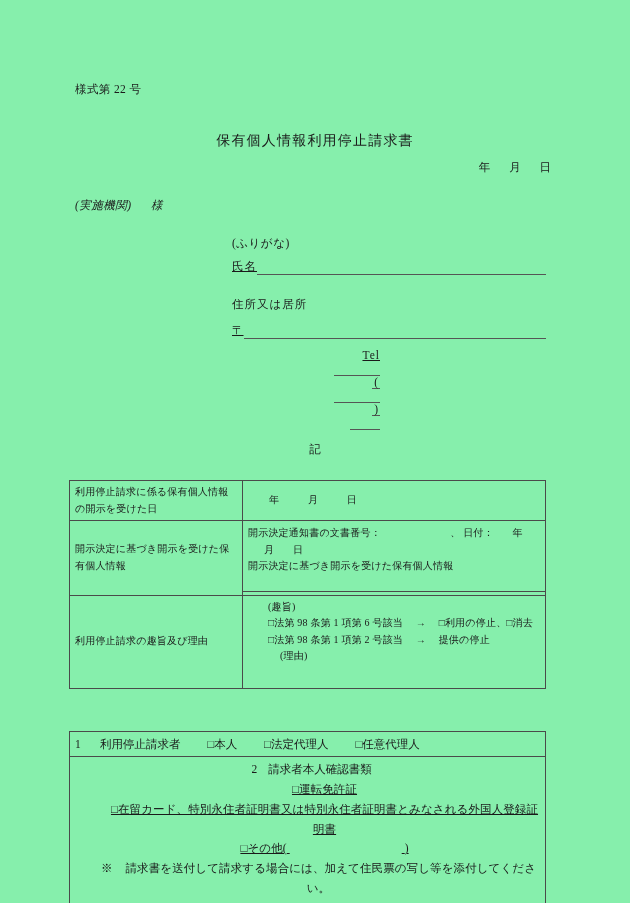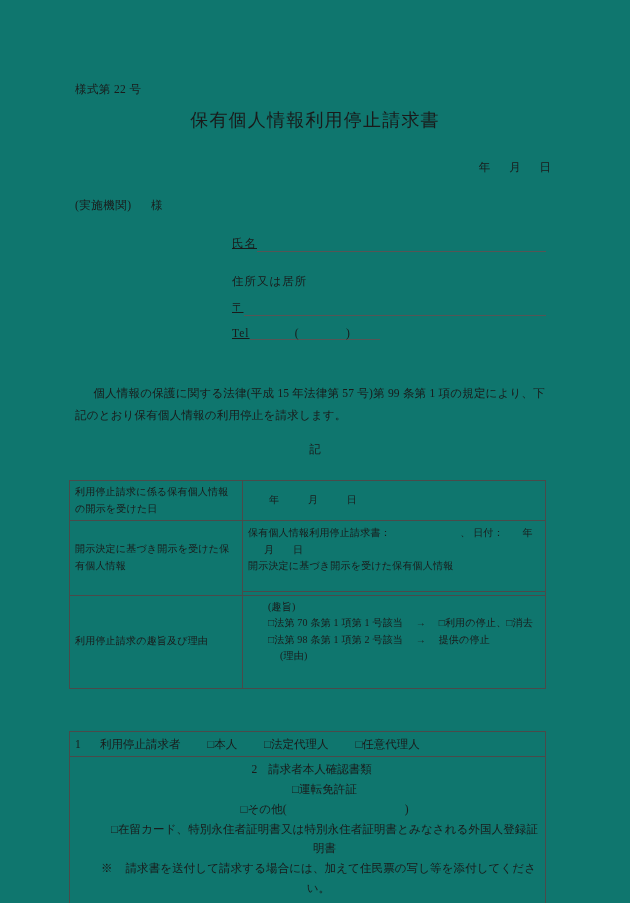--- a/index.html
+++ b/index.html
@@ -12,52 +12,53 @@
     height: 903px;
     position: relative;
     font-family: "Liberation Serif", "DejaVu Serif", serif;
     color: #1a1a1a;
     font-size: 11.5px;
     overflow: hidden;
   }
   .page {
     position: absolute;
     inset: 0;
-    background: #0f766e;
+    background: #86efac;
   }
 
   
   .abs { position: absolute; white-space: nowrap; }
 
   
   #form-number {
     left: 75px; top: 82px;
     font-size: 11.5px;
     letter-spacing: 0.4px;
   }
   #doc-title {
-    left: 0; top: 108px;
+    left: 0; top: 132px;
     width: 630px;
     text-align: center;
-    font-size: 18px;
+    font-size: 14px;
     letter-spacing: 1.2px;
     white-space: nowrap;
   }
   #date-line {
     right: 78px; top: 160px;
     font-size: 11.5px;
     letter-spacing: 1px;
   }
   #date-line span { margin-left: 14px; }
   #date-line span:first-child { margin-left: 0; }
 
   #recipient {
     left: 75px; top: 198px;
     font-size: 11.5px;
     letter-spacing: 0.5px;
+    font-style: italic;
   }
   #recipient .honorific { margin-left: 16px; }
 
   
   .applicant {
     position: absolute;
     left: 232px;
     top: 236px;
     width: 314px;
   }
@@ -83,21 +84,21 @@
     border-bottom: 1px solid #555;
     height: 13px;
   }
   .addr-label {
     font-size: 11.5px;
     letter-spacing: 1px;
     margin-top: 22px;
     margin-bottom: 11px;
   }
   .postal-row .field-label { letter-spacing: 0; }
-  .tel-row { margin-top: 10px; width: 148px; }
+  .tel-row { margin-top: 10px; width: 148px; flex-direction: column; }
   .tel-row .rule-short {
     border-bottom: 1px solid #555;
     height: 13px;
     width: 46px;
   }
   .tel-row .paren {
     font-size: 11.5px;
     padding: 0 2px 1px 2px;
     border-bottom: 1px solid #555;
     height: 13px;
@@ -189,20 +190,21 @@
   .bottom-row-2 {
     padding: 3px 5px 5px 5px;
     line-height: 1.72;
     text-align: center;
   }
   .bottom-row-2 .num { display: inline-block; width: 22px; }
   .bottom-row-2 .sub {
     display: block;
     padding-left: 34px;
     letter-spacing: 0.1px;
+    text-decoration: underline;
   }
   .bottom-row-2 .sub .paren-gap { display: inline-block; width: 112px; }
   .bottom-row-2 .note {
     display: block;
     padding-left: 22px;
     letter-spacing: 0.1px;
   }
   .bottom-row-2 .note .marker { margin-right: 10px; }
 </style>
 </head>
@@ -219,20 +221,21 @@
     <span>月</span>
     <span>日</span>
   </div>
 
   <div class="abs" id="recipient">
     <span>(実施機関)</span>
     <span class="honorific">様</span>
   </div>
 
   <div class="applicant">
+    <div class="furigana">(ふりがな)</div>
 
     <div class="field-row">
       <div class="field-label">氏名</div>
       <div class="rule"></div>
     </div>
 
     <div class="addr-label">住所又は居所</div>
 
     <div class="field-row postal-row">
       <div class="field-label">〒</div>
@@ -242,58 +245,57 @@
     <div class="field-row tel-row">
       <div class="field-label">Tel</div>
       <div class="rule-short"></div>
       <div class="paren">(</div>
       <div class="rule-short"></div>
       <div class="paren">)</div>
       <div class="rule-tail"></div>
     </div>
   </div>
 
-  <div id="body-paragraph">個人情報の保護に関する法律(平成 15 年法律第 57 号)第 99 条第 1 項の規定により、下記のとおり保有個人情報の利用停止を請求します。</div>
 
   <div class="abs" id="ki-marker">記</div>
 
   <table class="main-table">
     <tbody>
       <tr>
         <td class="label-col">利用停止請求に係る保有個人情報の開示を受けた日</td>
         <td class="date-cell">
           <span>年</span>
           <span>月</span>
           <span>日</span>
         </td>
       </tr>
       <tr>
         <td class="label-col">開示決定に基づき開示を受けた保有個人情報</td>
         <td class="disclosure-cell">
           <span class="line1">
-            <span>保有個人情報利用停止請求書：</span>
+            <span>開示決定通知書の文書番号：</span>
             <span class="gap1"></span>
             <span>、</span>
             <span>日付：</span>
             <span class="ymd">
               <span>年</span>
               <span>月</span>
               <span>日</span>
             </span>
           </span>
           <span class="line2">開示決定に基づき開示を受けた保有個人情報</span>
           <span class="spacer-line"></span>
         </td>
       </tr>
       <tr>
         <td class="label-col">利用停止請求の趣旨及び理由</td>
         <td class="purpose-cell">
           <span class="pline">(趣旨)</span>
           <span class="pline">
-            <span>□法第 70 条第 1 項第 1 号該当</span>
+            <span>□法第 98 条第 1 項第 6 号該当</span>
             <span class="arrow">→</span>
             <span>□利用の停止、□消去</span>
           </span>
           <span class="pline">
             <span>□法第 98 条第 1 項第 2 号該当</span>
             <span class="arrow">→</span>
             <span>提供の停止</span>
           </span>
           <span class="pline indent">(理由)</span>
         </td>
@@ -306,26 +308,26 @@
       <span class="num">1</span>
       <span>利用停止請求者</span>
       <span class="opt">□本人</span>
       <span class="opt">□法定代理人</span>
       <span class="opt">□任意代理人</span>
     </div>
     <div class="bottom-row-2">
       <span class="num">2</span>
       <span>請求者本人確認書類</span>
       <span class="sub">□運転免許証</span>
+      <span class="sub">□在留カード、特別永住者証明書又は特別永住者証明書とみなされる外国人登録証明書</span>
       <span class="sub">
         <span>□その他(</span>
         <span class="paren-gap"></span>
         <span>)</span>
       </span>
-      <span class="sub">□在留カード、特別永住者証明書又は特別永住者証明書とみなされる外国人登録証明書</span>
       <span class="note">
         <span class="marker">※</span>
         <span>請求書を送付して請求する場合には、加えて住民票の写し等を添付してください。</span>
       </span>
     </div>
   </div>
 
 </div>
 
 </body></html>

